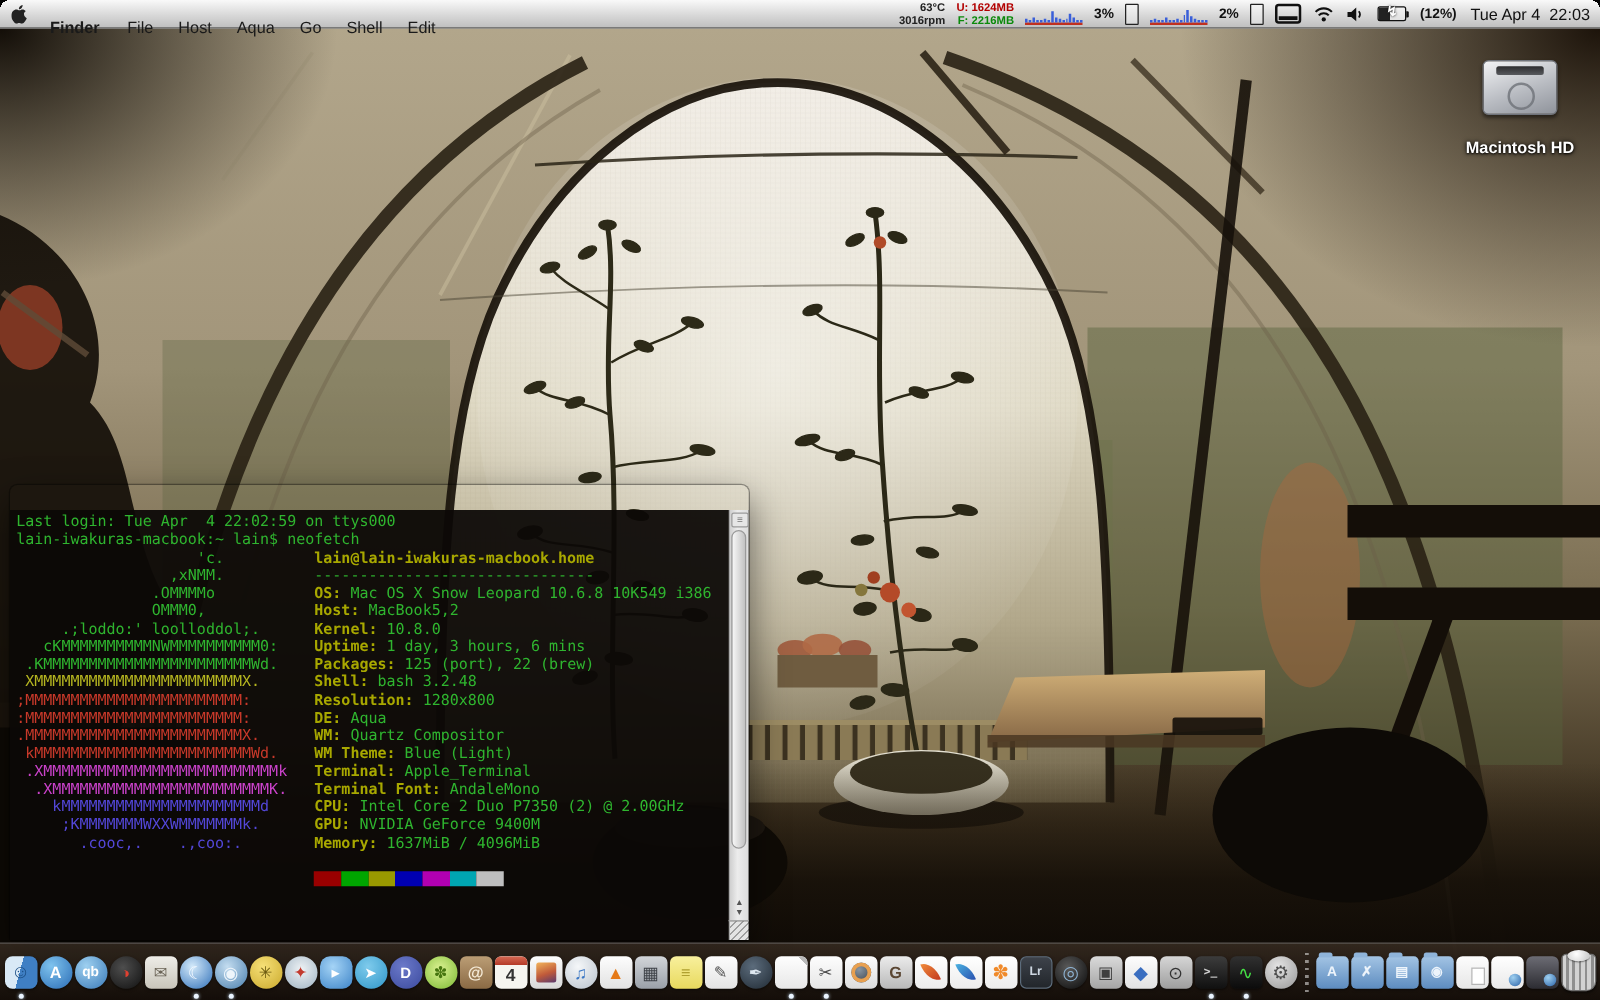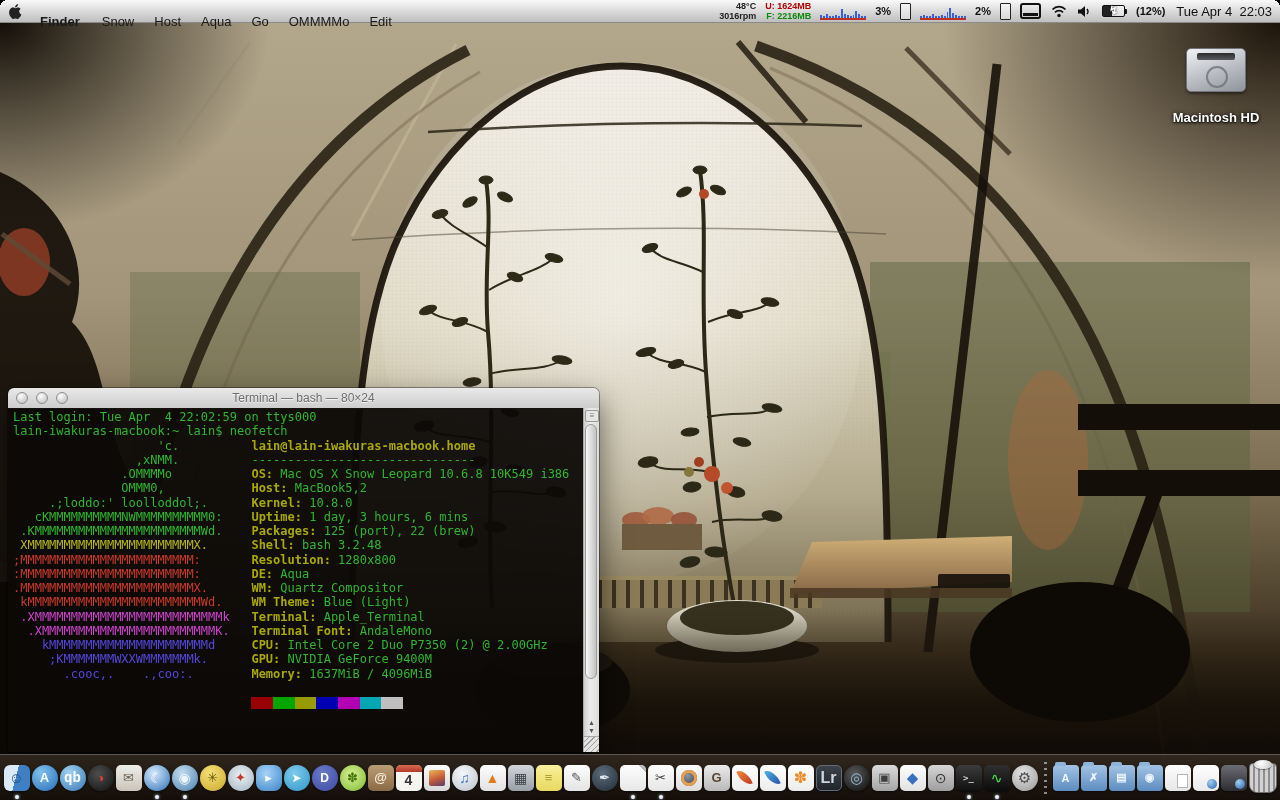--- a/index.html
+++ b/index.html
@@ -94,21 +94,21 @@
     display:flex;align-items:center;justify-content:center;font-size:13px;
     box-shadow:0 1px 2px rgba(0,0,0,.5);flex:0 0 auto;}
   .dock-item .run-dot{position:absolute;bottom:-8px;left:50%;margin-left:-2px;width:4px;height:4px;
     border-radius:50%;background:#eaf4ff;box-shadow:0 0 3px #cfe8ff;}
   .dock-sep{width:3px;height:32px;margin:0 5px;flex:0 0 auto;box-shadow:none;
     background:repeating-linear-gradient(180deg,rgba(255,255,255,.5) 0 2px,transparent 2px 6px);}
   .ic-circle{border-radius:50%;}
   .ic-sq{border-radius:5px;}
   .ic-finder{border-radius:6px;background:linear-gradient(105deg,#d9e9f6 0 46%,#3f7fc4 46%);color:#1c4f86;font-size:15px;}
   .ic-appstore{background:radial-gradient(circle at 35% 30%,#7fc3ee,#2a6cb5);color:#fff;font-weight:bold;font-size:13px;}
-  .ic-qb{background:radial-gradient(circle at 35% 30%,#9ed0f0,#3a7ab8);color:#fff;font-size:14px;font-weight:bold;font-family:Liberation Mono, monospace;}
+  .ic-qb{background:radial-gradient(circle at 35% 30%,#9ed0f0,#3a7ab8);color:#fff;font-size:11px;font-weight:bold;}
   .ic-dash{background:radial-gradient(circle at 40% 35%,#4e4e4e,#101010);color:#e04030;font-size:12px;}
   .ic-mail{background:linear-gradient(#eeede8,#c9c5ba);color:#6b6457;}
   .ic-moon{background:radial-gradient(circle at 38% 32%,#d4eafa,#2f6fb8);color:#f2f8ff;font-size:14px;}
   .ic-globe{background:radial-gradient(circle at 38% 32%,#c4ddf0,#4a7fae);color:#eef5fb;font-size:14px;}
   .ic-spider{background:radial-gradient(circle at 40% 32%,#f6e077,#caa92c);color:#6b5a10;}
   .ic-safari{background:radial-gradient(circle at 50% 40%,#eef2f5,#9fb3c2);color:#c23a2e;}
   .ic-facetime{border-radius:8px;background:radial-gradient(circle at 40% 32%,#a5d4f6,#3d84c8);color:#fff;}
   .ic-telegram{background:radial-gradient(circle at 40% 32%,#7fcbec,#2f96c8);color:#fff;font-size:12px;}
   .ic-discord{background:radial-gradient(circle at 40% 32%,#6b79c9,#3b4a9e);color:#fff;font-weight:bold;font-size:12px;}
   .ic-lime{background:radial-gradient(circle at 45% 40%,#dcf293,#7ab832);color:#46760f;}
@@ -134,21 +134,21 @@
   .ic-pbooth::after{content:"";position:absolute;inset:5px;border-radius:50%;
     background:radial-gradient(circle at 40% 35%,#8a96a2,#2e3640);box-shadow:0 0 0 3px #e8a050 inset;}
   .ic-gimp{background:linear-gradient(#ebebeb,#b9b9b9);color:#5a4632;font-weight:bold;}
   .ic-fred{background:linear-gradient(#fff,#ececec);}
   .ic-fblue{background:linear-gradient(#fff,#ececec);}
   .ic-fred::after,.ic-fblue::after{content:"";width:11px;height:17px;
     border-radius:0 100% 0 100%;transform:rotate(-22deg);}
   .ic-fred::after{background:linear-gradient(160deg,#f08a3a,#c23a20);}
   .ic-fblue::after{background:linear-gradient(160deg,#4ab0e0,#2a52b0);}
   .ic-flower{background:linear-gradient(#fff,#ececec);color:#f08a2a;font-size:16px;}
-  .ic-lr{background:linear-gradient(#3d424a,#22262b);color:#ced7e1;font-size:16px;font-weight:bold;
+  .ic-lr{background:linear-gradient(#3d424a,#22262b);color:#ced7e1;font-size:10px;font-weight:bold;
     border:1px solid #5c6c7c;box-sizing:border-box;}
   .ic-lens{background:radial-gradient(circle at 40% 35%,#5a5a5a,#0a0a0a);color:#8fb4d4;font-size:15px;}
   .ic-camera{background:linear-gradient(#dadada,#a5a5a5);color:#3e3e3e;}
   .ic-vbox{background:linear-gradient(#fdfdfd,#e2e2e2);color:#3a6ec0;font-size:15px;}
   .ic-disk{background:linear-gradient(#d6d6d6,#9e9e9e);color:#333;font-size:14px;}
   .ic-term{background:linear-gradient(#3c3c3c,#101010);color:#d2d2d2;font-size:9px;font-weight:bold;
     font-family:"DejaVu Sans Mono",monospace;}
   .ic-activity{background:linear-gradient(#303030,#0b0b0b);color:#45e045;font-size:14px;}
   .ic-prefs{background:radial-gradient(circle at 40% 32%,#e4e4e4,#989898);color:#4e4e4e;font-size:15px;}
   .ic-folder{border-radius:4px;background:linear-gradient(#a3c4e4,#5d8cc0);color:#edf4fb;
@@ -177,30 +177,30 @@
 
   <div id="menu-bar">
     <div id="apple-logo">
       <svg width="13" height="15" viewBox="0 0 13 15">
         <path fill="#222" d="M9.1 0c.1.9-.3 1.7-.8 2.3-.5.6-1.4 1.1-2.2 1.1-.1-.8.3-1.7.8-2.2C7.4.6 8.4.1 9.1 0z"></path>
         <path fill="#222" d="M12.4 10.6c-.4 1-.6 1.4-1.2 2.2-.8 1.2-1.8 2.2-2.7 2.2-.8 0-1.1-.6-2.2-.6-1.1 0-1.4.6-2.2.6-.9 0-1.7-1-2.5-2.2C-.5 10.2-.2 6.6 1.3 5 2.1 4.1 3.2 3.6 4.1 3.6c1 0 1.7.6 2.5.6.8 0 1.3-.6 2.5-.6.8 0 1.8.5 2.5 1.3-2.2 1.2-1.8 4.4.8 5.7z"></path>
       </svg>
     </div>
     <div id="menu-items">
         <span class="menu-item">Finder</span>
-        <span class="menu-item">Snow</span>
+        <span class="menu-item">File</span>
         <span class="menu-item">Host</span>
         <span class="menu-item">Aqua</span>
         <span class="menu-item">Go</span>
-        <span class="menu-item">OMMMMo</span>
+        <span class="menu-item">Shell</span>
         <span class="menu-item">Edit</span>
       </div>
     <div id="status-area">
       <div class="stat2">
-        <span>48°C</span>
+        <span>63°C</span>
         <span>3016rpm</span>
       </div>
       <div class="stat2">
         <span class="red">U: 1624MB</span>
         <span class="green">F: 2216MB</span>
       </div>
       <div class="mini-graph" id="graph1">
           <i style="height: 3px;"></i>
           <i style="height: 2px;"></i>
           <i style="height: 4px;"></i>
@@ -433,28 +433,20 @@
       <rect x="0" y="0" width="360" height="280" fill="url(#ctl)"></rect>
       <rect x="860" y="0" width="420" height="320" fill="url(#ctr)"></rect>
     </svg>
 
     <div id="hd-icon">
       <div class="hd-body"></div>
       <div class="hd-label">Macintosh HD</div>
     </div>
 
     <div id="terminal-window">
-      <div id="term-titlebar">
-        <div class="traffic">
-          <div class="tl"></div>
-          <div class="tl"></div>
-          <div class="tl"></div>
-        </div>
-        <span id="term-title">Terminal — bash — 80×24</span>
-      </div>
       <div id="term-content">
         <div id="term-text"><div class="trow"><span style="color: rgb(47, 181, 47);">Last login: Tue Apr  4 22:02:59 on ttys000</span></div><div class="trow"><span style="color: rgb(47, 181, 47);">lain-iwakuras-macbook:~ lain$ neofetch</span></div><div class="trow"><span class="art" style="color: rgb(47, 181, 47);">                    'c.</span><span style="color: rgb(168, 168, 0); font-weight: bold;">lain@lain-iwakuras-macbook.home</span></div><div class="trow"><span class="art" style="color: rgb(47, 181, 47);">                 ,xNMM.</span><span style="color: rgb(47, 181, 47);">-------------------------------</span></div><div class="trow"><span class="art" style="color: rgb(47, 181, 47);">               .OMMMMo</span><span style="color: rgb(168, 168, 0); font-weight: bold;">OS:</span><span style="color: rgb(47, 181, 47);"> Mac OS X Snow Leopard 10.6.8 10K549 i386</span></div><div class="trow"><span class="art" style="color: rgb(47, 181, 47);">               OMMM0,</span><span style="color: rgb(168, 168, 0); font-weight: bold;">Host:</span><span style="color: rgb(47, 181, 47);"> MacBook5,2</span></div><div class="trow"><span class="art" style="color: rgb(47, 181, 47);">     .;loddo:' loolloddol;.</span><span style="color: rgb(168, 168, 0); font-weight: bold;">Kernel:</span><span style="color: rgb(47, 181, 47);"> 10.8.0</span></div><div class="trow"><span class="art" style="color: rgb(47, 181, 47);">   cKMMMMMMMMMMNWMMMMMMMMMM0:</span><span style="color: rgb(168, 168, 0); font-weight: bold;">Uptime:</span><span style="color: rgb(47, 181, 47);"> 1 day, 3 hours, 6 mins</span></div><div class="trow"><span class="art" style="color: rgb(47, 181, 47);"> .KMMMMMMMMMMMMMMMMMMMMMMMWd.</span><span style="color: rgb(168, 168, 0); font-weight: bold;">Packages:</span><span style="color: rgb(47, 181, 47);"> 125 (port), 22 (brew)</span></div><div class="trow"><span class="art" style="color: rgb(181, 181, 32);"> XMMMMMMMMMMMMMMMMMMMMMMMX.</span><span style="color: rgb(168, 168, 0); font-weight: bold;">Shell:</span><span style="color: rgb(47, 181, 47);"> bash 3.2.48</span></div><div class="trow"><span class="art" style="color: rgb(200, 57, 42);">;MMMMMMMMMMMMMMMMMMMMMMMM:</span><span style="color: rgb(168, 168, 0); font-weight: bold;">Resolution:</span><span style="color: rgb(47, 181, 47);"> 1280x800</span></div><div class="trow"><span class="art" style="color: rgb(200, 57, 42);">:MMMMMMMMMMMMMMMMMMMMMMMM:</span><span style="color: rgb(168, 168, 0); font-weight: bold;">DE:</span><span style="color: rgb(47, 181, 47);"> Aqua</span></div><div class="trow"><span class="art" style="color: rgb(200, 57, 42);">.MMMMMMMMMMMMMMMMMMMMMMMMX.</span><span style="color: rgb(168, 168, 0); font-weight: bold;">WM:</span><span style="color: rgb(47, 181, 47);"> Quartz Compositor</span></div><div class="trow"><span class="art" style="color: rgb(200, 57, 42);"> kMMMMMMMMMMMMMMMMMMMMMMMMWd.</span><span style="color: rgb(168, 168, 0); font-weight: bold;">WM Theme:</span><span style="color: rgb(47, 181, 47);"> Blue (Light)</span></div><div class="trow"><span class="art" style="color: rgb(202, 66, 202);"> .XMMMMMMMMMMMMMMMMMMMMMMMMMMk</span><span style="color: rgb(168, 168, 0); font-weight: bold;">Terminal:</span><span style="color: rgb(47, 181, 47);"> Apple_Terminal</span></div><div class="trow"><span class="art" style="color: rgb(202, 66, 202);">  .XMMMMMMMMMMMMMMMMMMMMMMMMK.</span><span style="color: rgb(168, 168, 0); font-weight: bold;">Terminal Font:</span><span style="color: rgb(47, 181, 47);"> AndaleMono</span></div><div class="trow"><span class="art" style="color: rgb(83, 71, 216);">    kMMMMMMMMMMMMMMMMMMMMMMd</span><span style="color: rgb(168, 168, 0); font-weight: bold;">CPU:</span><span style="color: rgb(47, 181, 47);"> Intel Core 2 Duo P7350 (2) @ 2.00GHz</span></div><div class="trow"><span class="art" style="color: rgb(83, 71, 216);">     ;KMMMMMMMWXXWMMMMMMMk.</span><span style="color: rgb(168, 168, 0); font-weight: bold;">GPU:</span><span style="color: rgb(47, 181, 47);"> NVIDIA GeForce 9400M</span></div><div class="trow"><span class="art" style="color: rgb(83, 71, 216);">       .cooc,.    .,coo:.</span><span style="color: rgb(168, 168, 0); font-weight: bold;">Memory:</span><span style="color: rgb(47, 181, 47);"> 1637MiB / 4096MiB</span></div><div class="trow"></div><div class="trow"><span class="cbar-pad"></span><span class="cbar" style="background: rgb(153, 0, 0);"></span><span class="cbar" style="background: rgb(0, 166, 0);"></span><span class="cbar" style="background: rgb(153, 153, 0);"></span><span class="cbar" style="background: rgb(0, 0, 178);"></span><span class="cbar" style="background: rgb(178, 0, 178);"></span><span class="cbar" style="background: rgb(0, 166, 178);"></span><span class="cbar" style="background: rgb(191, 191, 191);"></span></div><div class="trow"></div><div class="trow"></div><div class="trow"></div></div>
         <div id="term-scroll">
           <div class="sb-top">≡</div>
           <div class="sb-thumb"></div>
           <div class="sb-arrows">▲<br>▼</div>
         </div>
         <div id="term-grip"></div>
       </div>
     </div>

